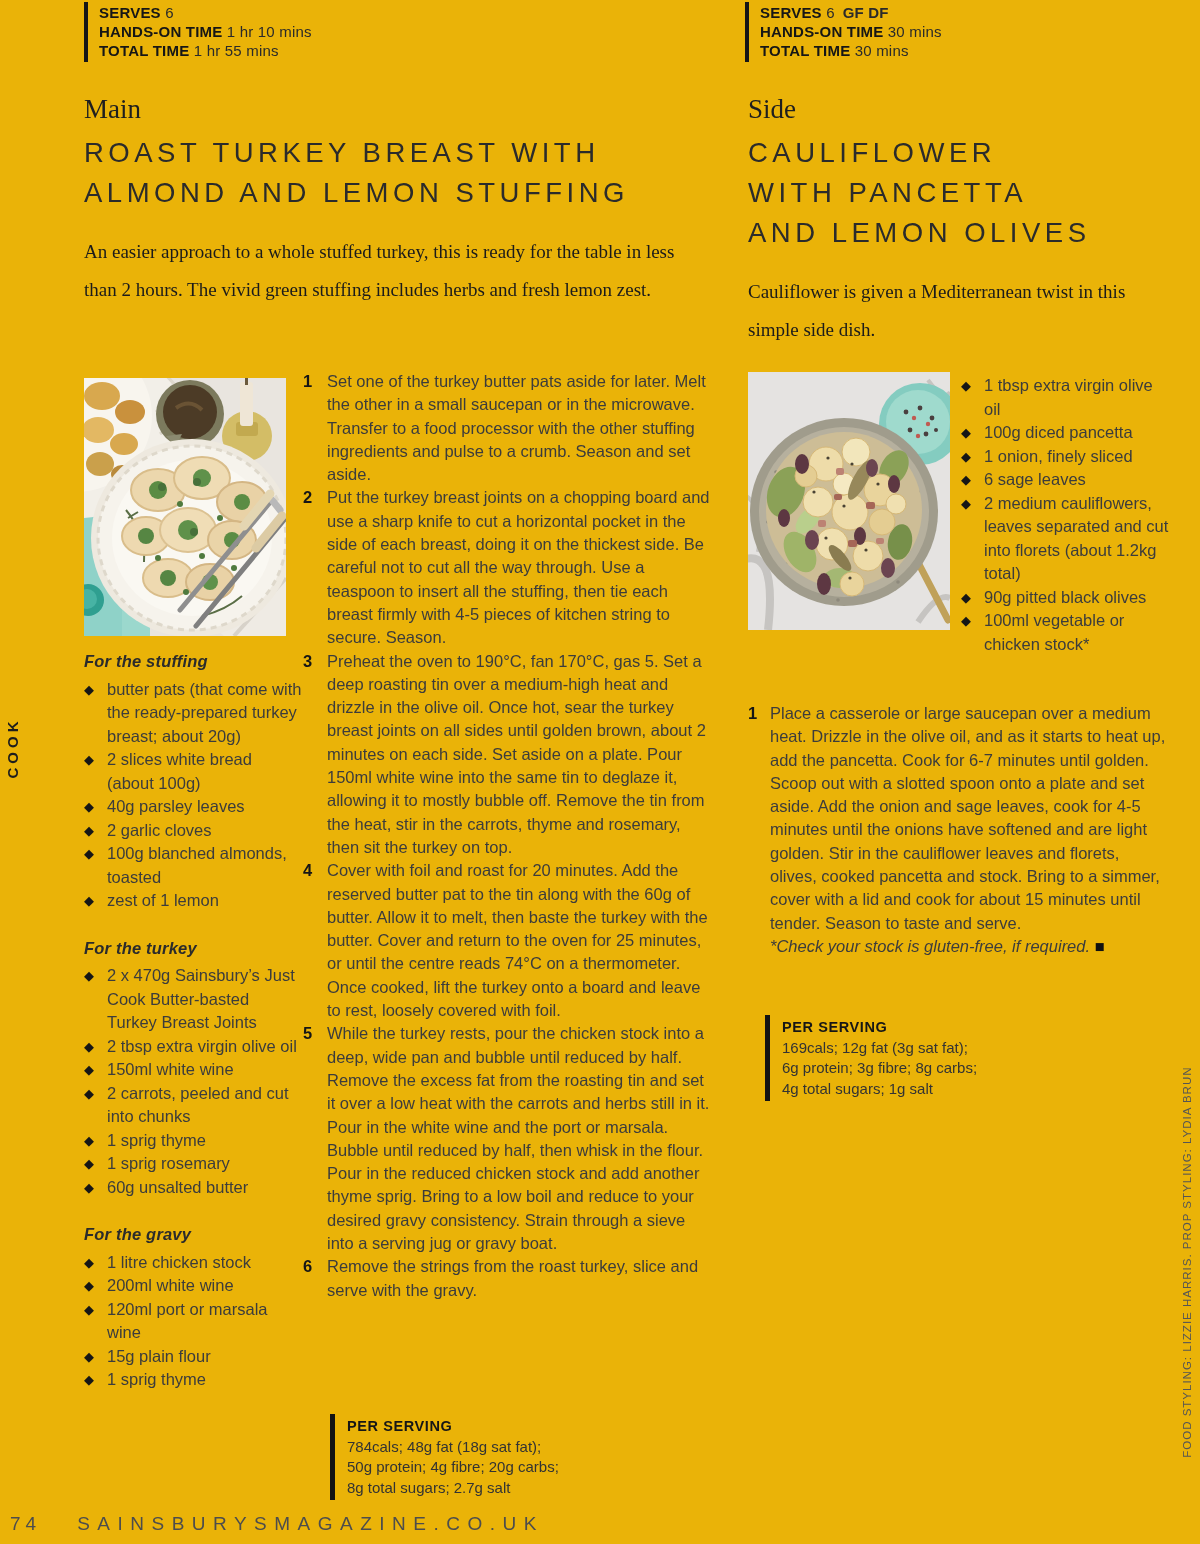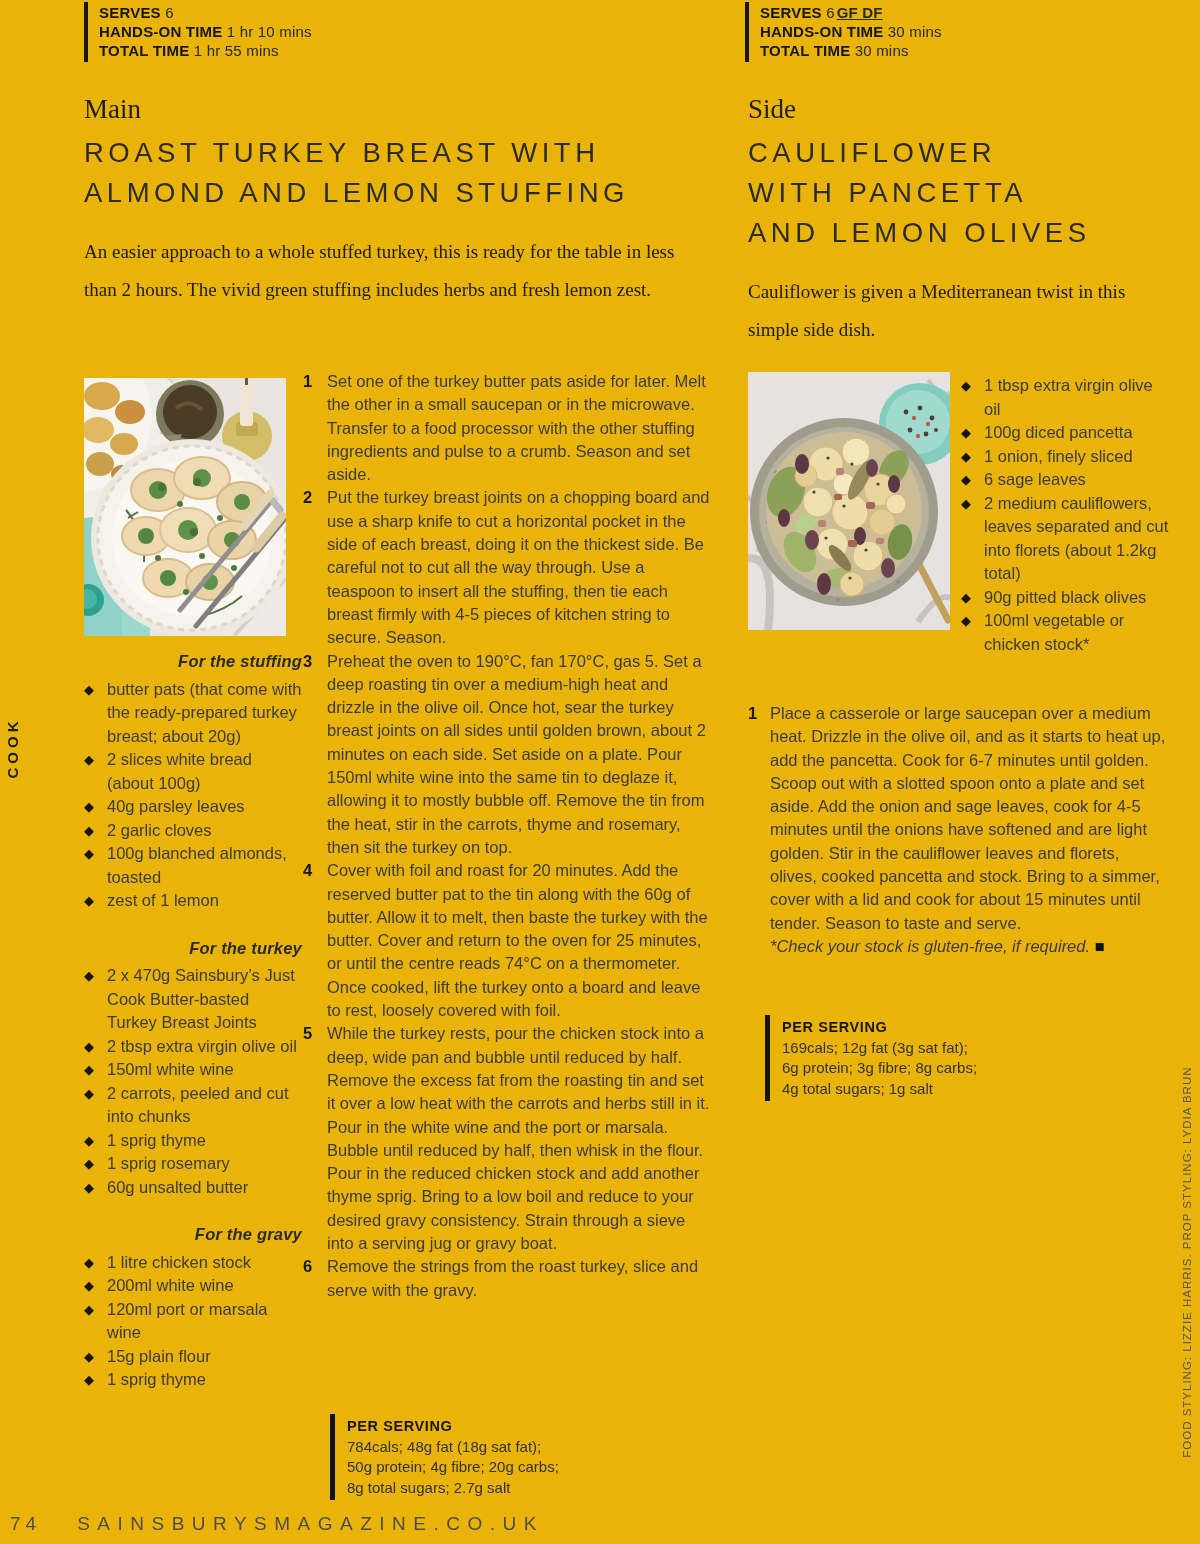--- a/index.html
+++ b/index.html
@@ -5,21 +5,21 @@
   html,body{margin:0;padding:0;background:#ffffff;}
   .page{position:relative;width:1200px;height:1544px;background:#eab308;overflow:hidden;
         font-family:"Liberation Sans",sans-serif;color:#3c3c3c;}
 
   
   .meta{position:absolute;border-left:4px solid #161616;padding:1px 0 2px 11px;
         font-size:15px;line-height:19px;color:#2a2a2a;letter-spacing:.2px;}
   .meta b{font-weight:700;color:#161616;}
   .meta-left{left:84px;top:2px;}
   .meta-right{left:745px;top:2px;}
-  .diet{font-weight:700;margin-left:2px;text-decoration:underline;}
+  .diet{font-weight:700;margin-left:8px;}
 
   
   .head{position:absolute;}
   .head-left{left:84px;top:94px;width:620px;}
   .head-right{left:748px;top:94px;width:430px;}
   .course{font-family:"Liberation Serif",serif;font-size:27px;color:#1f1f1f;margin:0 0 8px 0;}
   .title{font-size:27.5px;font-weight:400;letter-spacing:4.5px;line-height:40px;
          color:#2b2b2b;white-space:nowrap;}
   .intro{font-family:"Liberation Serif",serif;font-size:19px;line-height:37.5px;
          color:#1b1b1b;margin-top:20px;}
@@ -29,21 +29,21 @@
   
   .photo{position:absolute;display:block;}
   .photo-left{left:84px;top:378px;}
   .photo-right{left:748px;top:372px;}
 
   
   .ing-col{position:absolute;font-size:16.5px;line-height:23.5px;color:#3c3c3c;}
   .ing-left{left:84px;top:650px;width:218px;}
   .ing-right{left:961px;top:374px;width:208px;}
   .ing-group{margin-bottom:24px;}
-  .ing-head{font-weight:700;font-style:italic;color:#2b2b2b;margin-bottom:4px;letter-spacing:.2px;text-align:right;}
+  .ing-head{font-weight:700;font-style:italic;color:#2b2b2b;margin-bottom:4px;letter-spacing:.2px;}
   ul.ing{list-style:none;margin:0;padding:0;}
   ul.ing li{position:relative;padding-left:23px;}
   ul.ing .bullet{position:absolute;left:0;top:0;font-size:13px;color:#161616;font-style:normal;}
 
   
   .steps{position:absolute;left:303px;top:370px;width:408px;}
   ol.steps-list{list-style:none;margin:0;padding:0;font-size:16.5px;line-height:23.3px;color:#3c3c3c;}
   ol.steps-list li{position:relative;padding-left:24px;}
   ol.steps-list .num{position:absolute;left:0;top:0;font-weight:700;color:#161616;}
 

